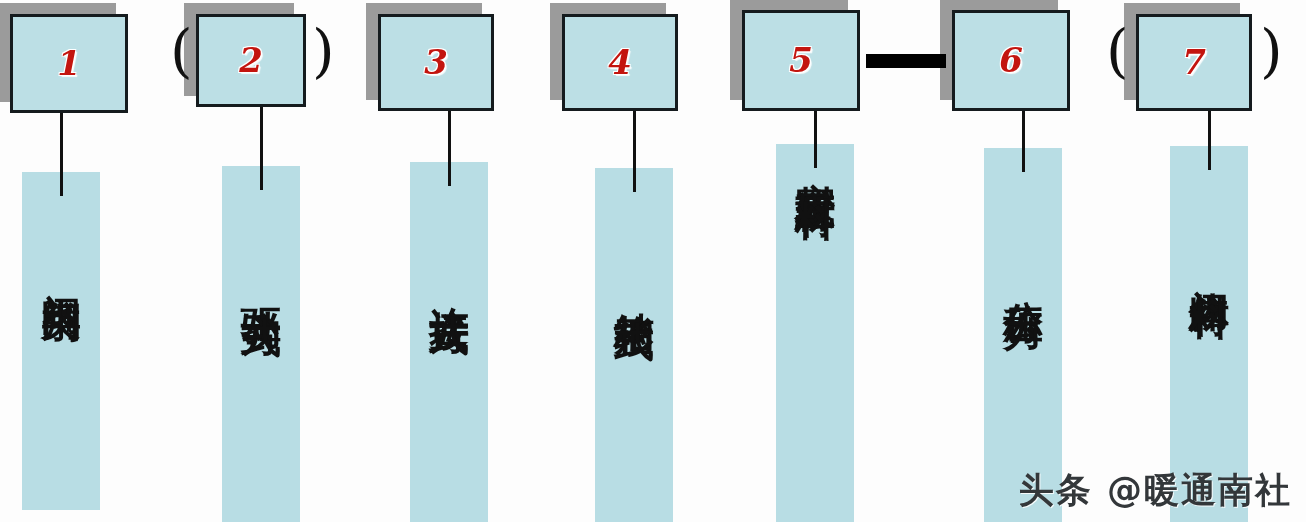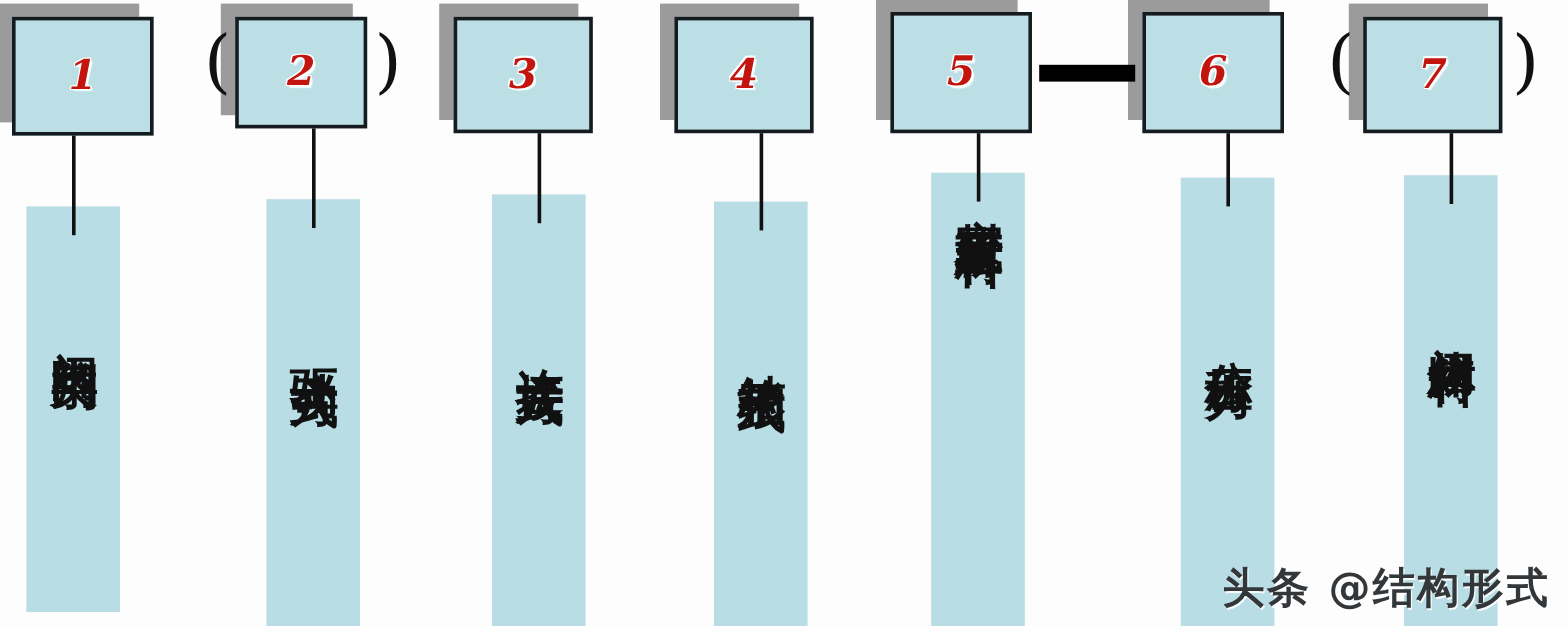--- a/index.html
+++ b/index.html
@@ -179,15 +179,15 @@
     <span class="num" style="color: rgb(195, 21, 15);">7</span>
   </div>
 
   <span class="paren" style="left: 170px; top: 22px;">(</span>
   <span class="paren" style="left: 312px; top: 22px;">)</span>
   <span class="paren" style="left: 1106px; top: 22px;">(</span>
   <span class="paren" style="left: 1260px; top: 22px;">)</span>
 
   <div class="dash" style="left: 866px; top: 54px; width: 80px; height: 14px; background: rgb(0, 0, 0);"></div>
 
-  <div class="watermark">头条 @结构形式</div>
+  <div class="watermark">头条 @暖通南社</div>
 
 </div>
 
 </body></html>

